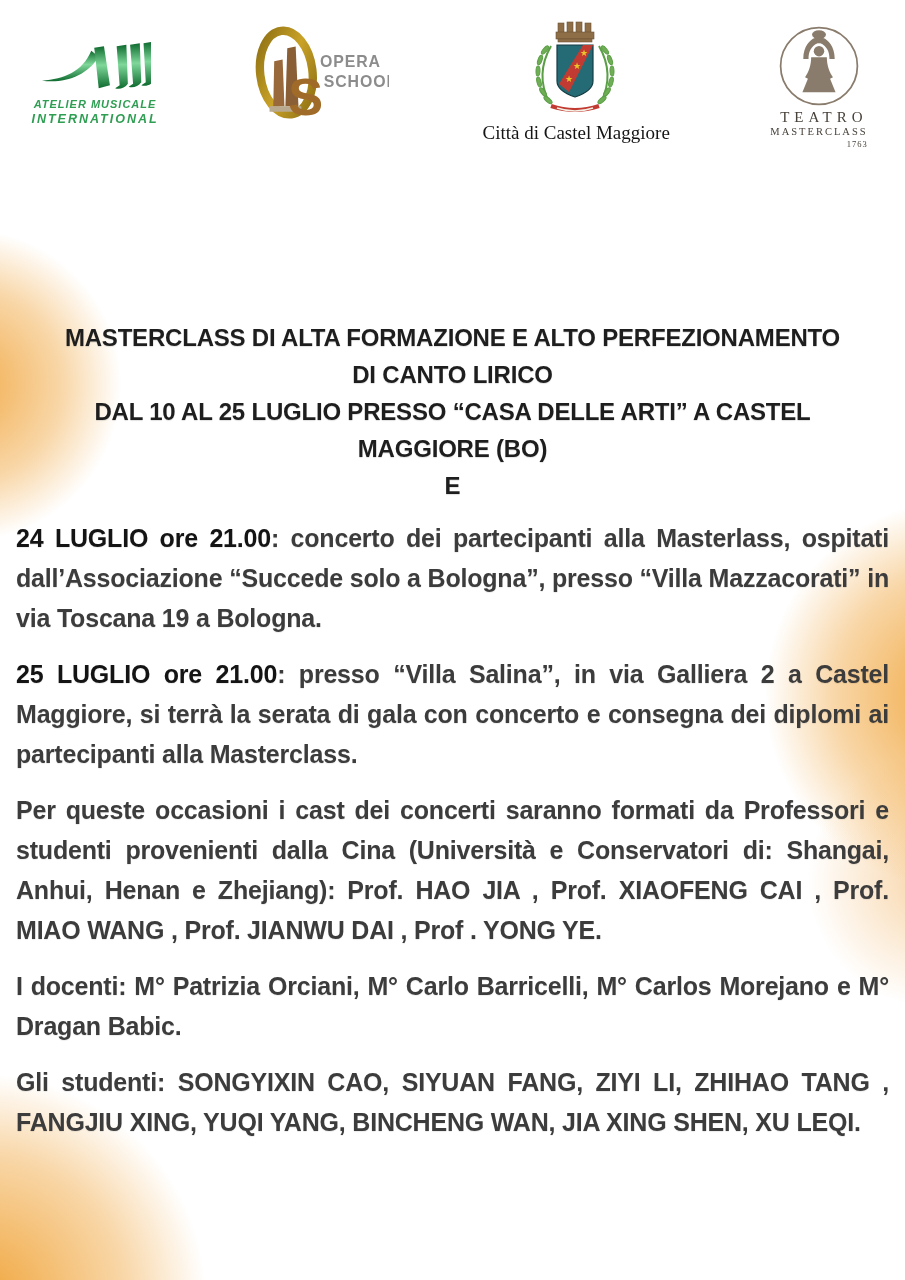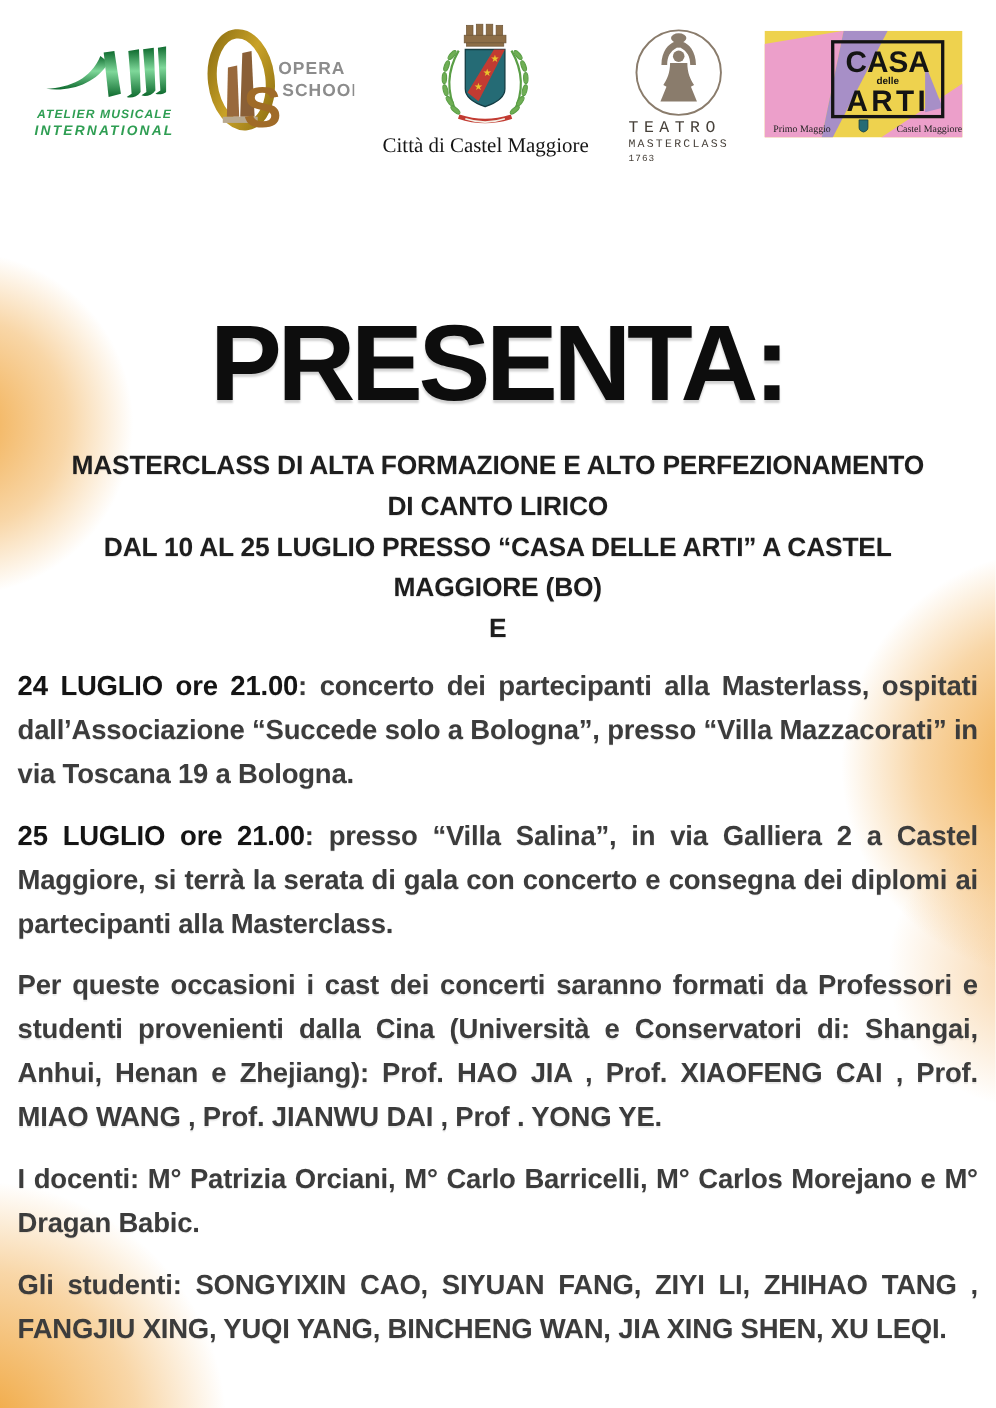--- a/index.html
+++ b/index.html
@@ -17,21 +17,21 @@
   .logo-row{display:flex;justify-content:space-between;align-items:flex-start;padding:16px 30px 0 30px;}
   .logo{display:flex;flex-direction:column;align-items:center;}
   .logo-atelier{width:130px;margin-top:22px;}
   .atelier-text{color:#2f9e53;font-weight:bold;text-align:center;line-height:1.25;font-style:italic;}
   .atelier-line1{font-size:11px;letter-spacing:1px;}
   .atelier-line2{font-size:12.5px;letter-spacing:2px;}
   .logo-opera{width:140px;margin-top:8px;}
   .logo-comune{width:195px;margin-top:2px;}
   .comune-caption{font-family:"Liberation Serif","DejaVu Serif",serif;font-size:19px;color:#151515;white-space:nowrap;margin-top:2px;}
   .logo-teatro{width:112px;margin-top:8px;}
-  .teatro-text{color:#47413a;text-align:left;font-family:Liberation Mono, monospace;line-height:1.2;}
+  .teatro-text{color:#47413a;text-align:right;font-family:Liberation Serif, serif;line-height:1.2;}
   .teatro-line1{font-size:15px;letter-spacing:5px;}
   .teatro-line2{font-size:10.5px;letter-spacing:2px;}
   .teatro-year{font-size:8.5px;letter-spacing:1px;}
   .logo-casa{width:180px;margin-top:12px;}
   
   .title{
     margin:52px 0 0 0;text-align:center;color:#0d0d0d;
     font-size:98px;font-weight:bold;line-height:86px;letter-spacing:-4px;
     text-shadow:0 2px 2px rgba(0,0,0,.18);
   }
@@ -153,41 +153,24 @@
           <path d="M43,61 h24 l7,17 h-38 Z"></path>
         </g>
       </svg>
       <div class="teatro-text">
         <div class="teatro-line1">TEATRO</div>
         <div class="teatro-line2">MASTERCLASS</div>
         <div class="teatro-year">1763</div>
       </div>
     </div>
 
-    <div class="logo logo-casa">
-      <svg width="180" height="97" viewBox="0 0 180 97">
-        <rect width="180" height="97" fill="#eed24e"></rect>
-        <polygon points="0,12 72,0 52,97 0,97" fill="#ec9fca"></polygon>
-        <polygon points="72,0 112,0 62,97 52,97" fill="#a78fc7"></polygon>
-        <polygon points="180,48 180,97 106,97" fill="#ec9fca"></polygon>
-        <polygon points="146,30 162,70 146,74" fill="#a78fc7"></polygon>
-        <rect x="62" y="10" width="100" height="68" fill="none" stroke="#141414" stroke-width="3"></rect>
-        <text x="112" y="37" text-anchor="middle" font-size="27" font-weight="bold" fill="#141414">CASA</text>
-        <text x="112" y="48" text-anchor="middle" font-size="9" font-weight="bold" fill="#141414">delle</text>
-        <text x="112" y="73" text-anchor="middle" font-size="27" font-weight="bold" letter-spacing="3" fill="#141414">ARTI</text>
-        <text class="serif" x="8" y="92" font-size="9" fill="#222222">Primo Maggio</text>
-        <path d="M86,81 h8 v7 q0,3 -4,4 q-4,-1 -4,-4 Z" fill="#256b75" stroke="#143d44" stroke-width="0.8"></path>
-        <text class="serif" x="120" y="92" font-size="9" fill="#222222">Castel Maggiore</text>
-      </svg>
-    </div>
   </header>
 
   <h1 class="title">
     <br>
-    <span>PRESENTA:</span>
   </h1>
 
   <section class="subtitle">
     <p class="sub-line1">MASTERCLASS DI ALTA FORMAZIONE E ALTO PERFEZIONAMENTO DI CANTO LIRICO</p>
     <p class="sub-line2">DAL 10 AL 25 LUGLIO PRESSO “CASA DELLE ARTI” A CASTEL MAGGIORE (BO)</p>
     <p>E</p>
   </section>
 
   <section class="paragraphs">
     <p><strong>24 LUGLIO ore 21.00</strong><span>: concerto dei partecipanti alla Masterlass, ospitati dall’Associazione “Succede solo a Bologna”, presso “Villa Mazzacorati” in via Toscana 19 a Bologna.</span></p>

